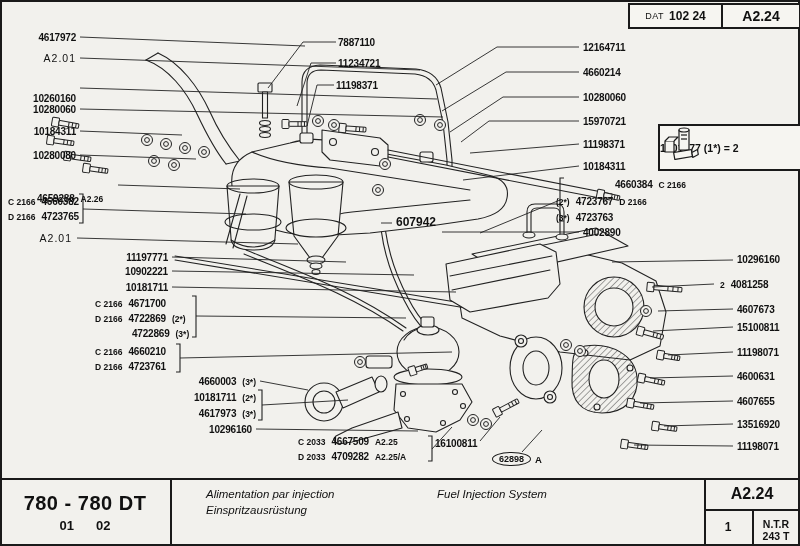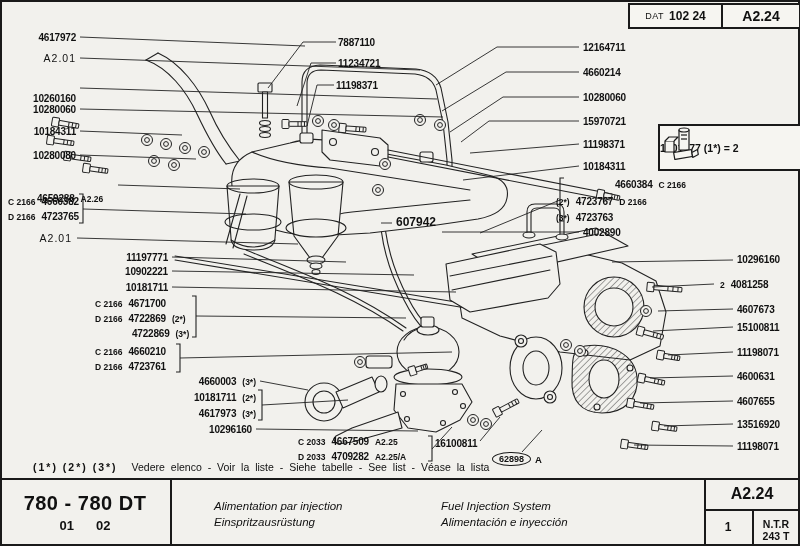--- a/index.html
+++ b/index.html
@@ -625,49 +625,44 @@
     <span class="txt">1901277 (1*) = 2</span>
   </div>
 
   <div class="pipelbl">607942</div>
 
   <div class="balloon">
     <span class="oval">62898</span>
     <span class="suf">A</span>
   </div>
 
-  <div class="footnote">
-    <span class="mk">(1*) (2*) (3*)</span>
-    <span class="tx">Vedere elenco - Voir la liste - Siehe tabelle - See list - Véase la lista</span>
-  </div>
 
   <div class="frule" style="top:478px"></div>
   <div class="frule" style="top:544px"></div>
   <div class="vline" style="left:170px;top:478px;height:68px"></div>
   <div class="vline" style="left:704px;top:478px;height:68px"></div>
   <div class="hline" style="left:704px;top:509px;width:96px"></div>
   <div class="vline" style="left:752px;top:509px;height:37px"></div>
 
   <div class="fcell" style="left:0;top:480px;width:170px;height:64px;display:flex;flex-direction:column;align-items:center;justify-content:center;">
     <div class="model">780 - 780 DT</div>
     <div class="variants">
       <span>01</span>
       <span>02</span>
     </div>
   </div>
 
   <div class="fcell" style="left:172px;top:482px;width:530px;height:62px;">
-    <div style="display:flex;margin-top:16px;padding-left:8px;">
+    <div style="display:flex;margin-top:4px;">
       <div class="fsub" style="width:50%;padding-left:34px;box-sizing:border-box;">
         <div>Alimentation par injection</div>
         <div>Einspritzausrüstung</div>
       </div>
       <div class="fsub">
         <div>Fuel Injection System</div>
-        <div>Alimentación e inyección</div>
       </div>
     </div>
   </div>
 
   <div class="fcell" style="left:704px;top:478px;width:96px;height:31px;display:flex;align-items:center;justify-content:center;">
     <span class="fpage">A2.24</span>
   </div>
   <div class="fcell" style="left:704px;top:509px;width:48px;height:35px;display:flex;align-items:center;justify-content:center;">
     <span class="fsheet">1</span>
   </div>

